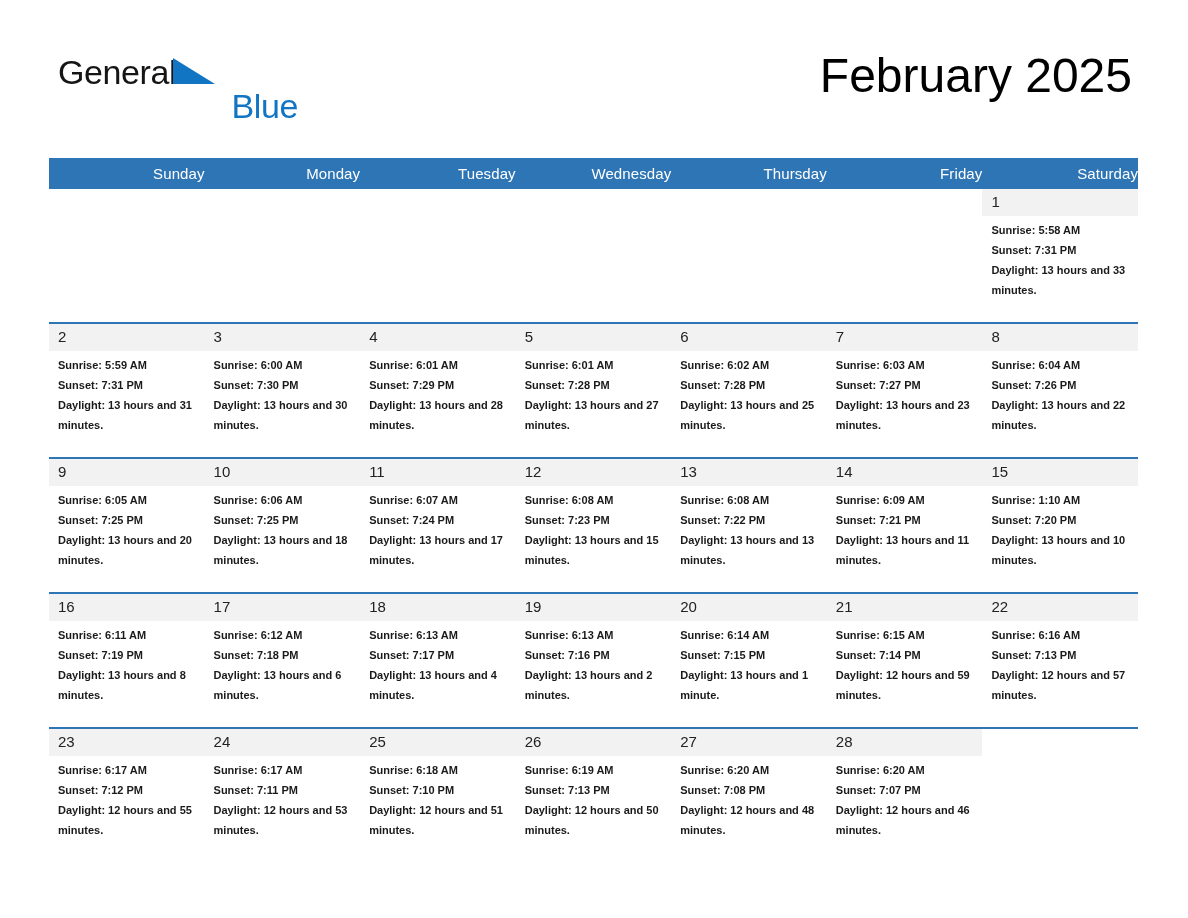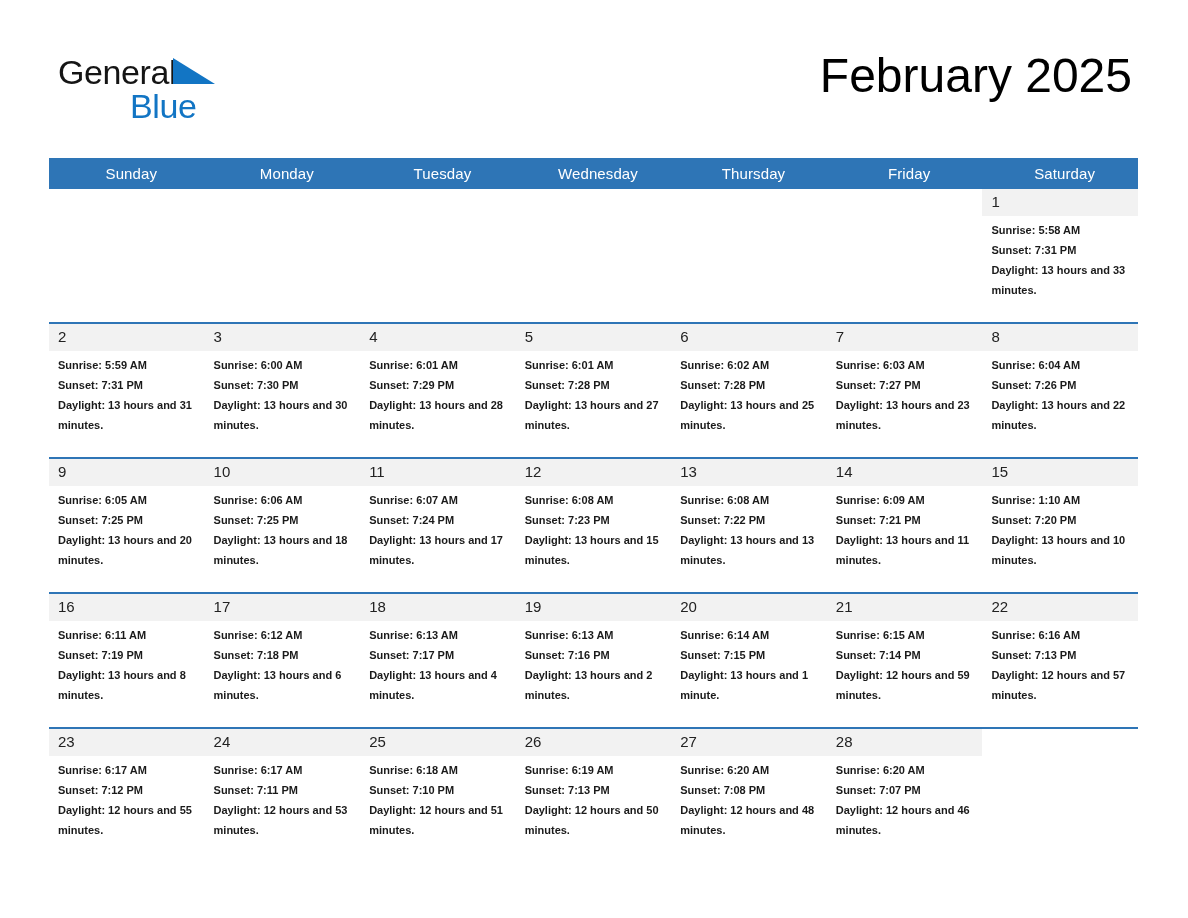--- a/index.html
+++ b/index.html
@@ -51,20 +51,21 @@
     display: inline-block;
     vertical-align: -2px;
     margin-left: -3px;
   }
   .logo-row2 {
     position: relative;
     margin-top: -4px;
     padding-left: 72px;
     height: 36px;
     line-height: 36px;
+    text-align: right;
   }
   .logo-blue {
     font-size: 34px;
     letter-spacing: -0.4px;
     color: #1275c4;
     font-family: "Liberation Sans", sans-serif;
   }
 
   .title {
     position: absolute;
@@ -99,21 +100,21 @@
     border-collapse: collapse;
     table-layout: fixed;
   }
   .cal-table col { width: 155.57px; }
 
   thead th {
     background: #2E75B6;
     color: #ffffff;
     font-size: 15px;
     font-weight: normal;
-    text-align: center;
+    text-align: right;
     padding: 6px 0 7px 9px;
     height: 18px;
     vertical-align: middle;
     letter-spacing: 0.1px;
   }
 
   tbody tr.week-row td {
     vertical-align: top;
     padding: 0;
     border-top: 2px solid #2E75B6;

